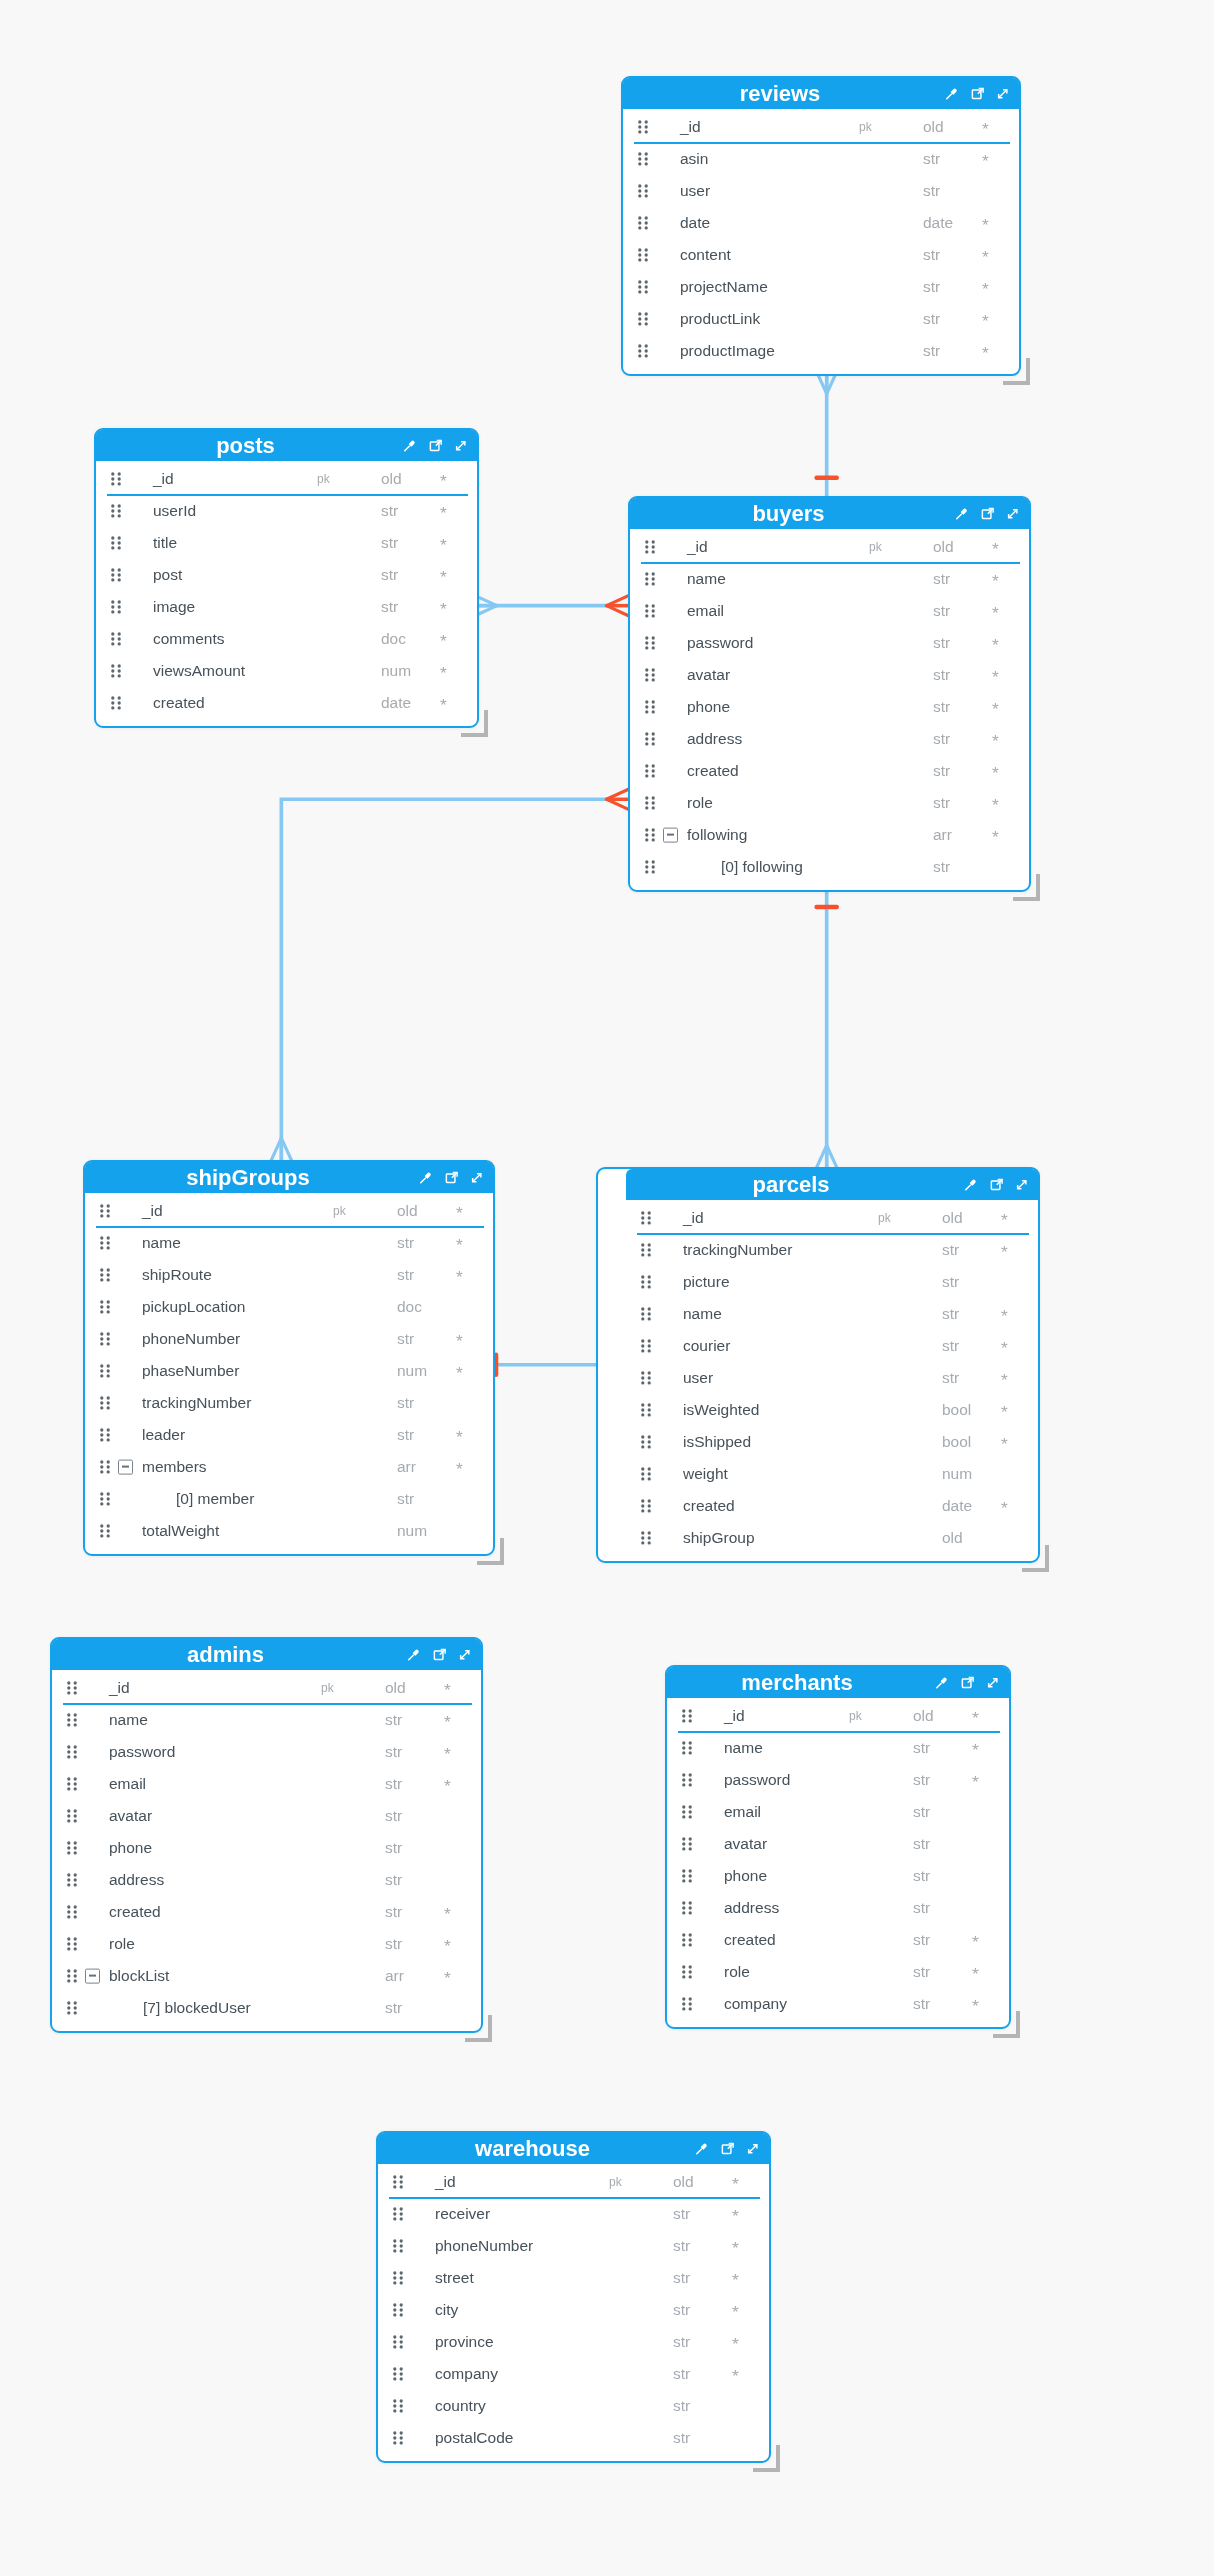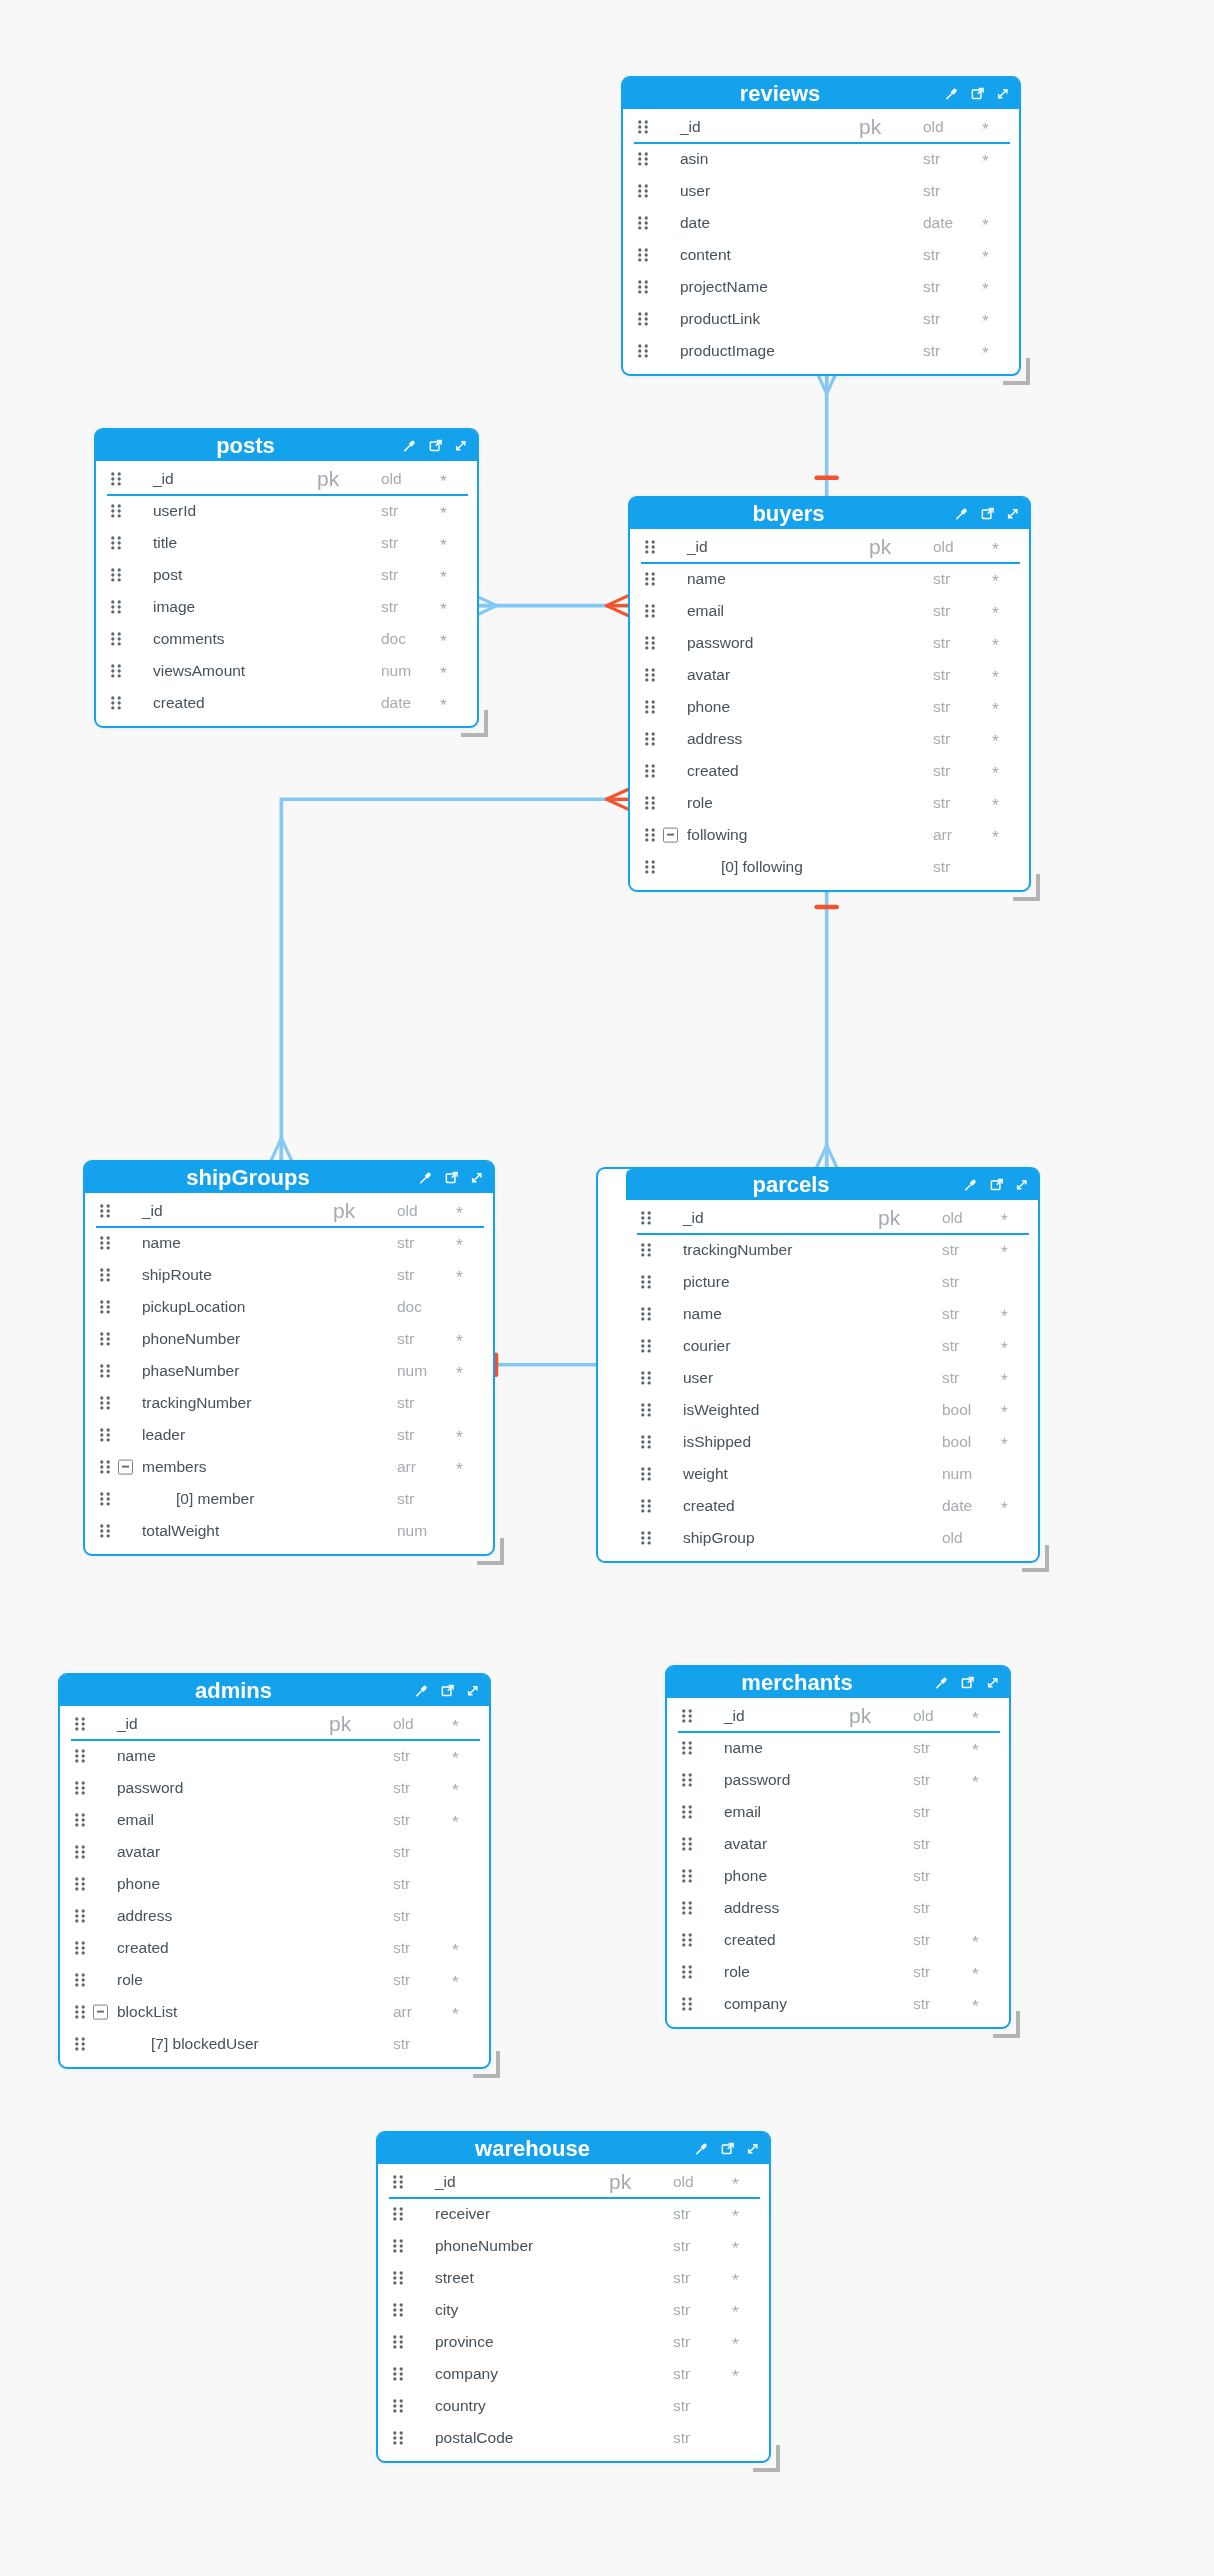--- a/index.html
+++ b/index.html
@@ -24,21 +24,21 @@
                     background:var(--accent);}
   .handle{position:absolute;left:13.7px;top:50%;transform:translateY(-50%);width:12px;height:14.6px;}
   .handle svg{display:block;width:12px;height:14.6px;}
   .collapse{position:absolute;left:33px;top:50%;transform:translateY(-50%);width:12.8px;height:12.8px;
             border:1.4px solid #77828c;border-radius:1.8px;display:flex;align-items:center;justify-content:center;}
   .collapse::before{content:"";width:6.4px;height:1.5px;background:#66717b;}
   .fname{position:absolute;left:57px;top:50%;transform:translateY(-50%);font-size:15.5px;
          color:var(--field);white-space:nowrap;}
   .row.child .fname{left:91px;}
   .fpk{position:absolute;left:calc(100% - 160px);top:50%;transform:translateY(-50%);
-       font-size:21px;color:var(--muted);}
+       font-size:12px;color:var(--muted);}
   .ftype{position:absolute;left:calc(100% - 96px);top:50%;transform:translateY(-50%);
          font-size:15.5px;color:var(--muted);}
   .freq{position:absolute;left:calc(100% - 37px);top:50%;transform:translateY(-40%);
         font-size:17.4px;color:var(--muted);}
   .resize{position:absolute;right:-11px;bottom:-11px;width:23px;height:23px;
           border-right:4.6px solid var(--resize);border-bottom:4.6px solid var(--resize);}
 </style>
 </head>
 <body>
 
@@ -970,21 +970,21 @@
               <circle cx="3" cy="13.5" r="1.8" fill="#5d676e"></circle>
               <circle cx="10" cy="13.5" r="1.8" fill="#5d676e"></circle>
             </svg>
           </span>
           <span class="fname">shipGroup</span>
           <span class="ftype">old</span>
         </div>
       </div>
       <div class="resize"></div>
     </div>
-    <div class="table" style="left: 58px; top: 1637px; width: 429px; margin-top: 36px;">
+    <div class="table" style="left: 50px; top: 1637px; width: 429px;">
       <div class="thead">
         <span class="ttitle">admins</span>
         <span class="hicons">
           <span>
             <svg viewBox="0 0 17 17">
               <path d="M3 14 L8 9" stroke="#fff" stroke-width="1.7" stroke-linecap="round" fill="none"></path>
               <path d="M7.4 6.6 L10.3 3.6 a2.1 2.1 0 0 1 3 3 L10.4 9.5 C9.4 9.3 7.7 7.7 7.4 6.6 Z" fill="#fff"></path>
             </svg>
           </span>
           <span>

